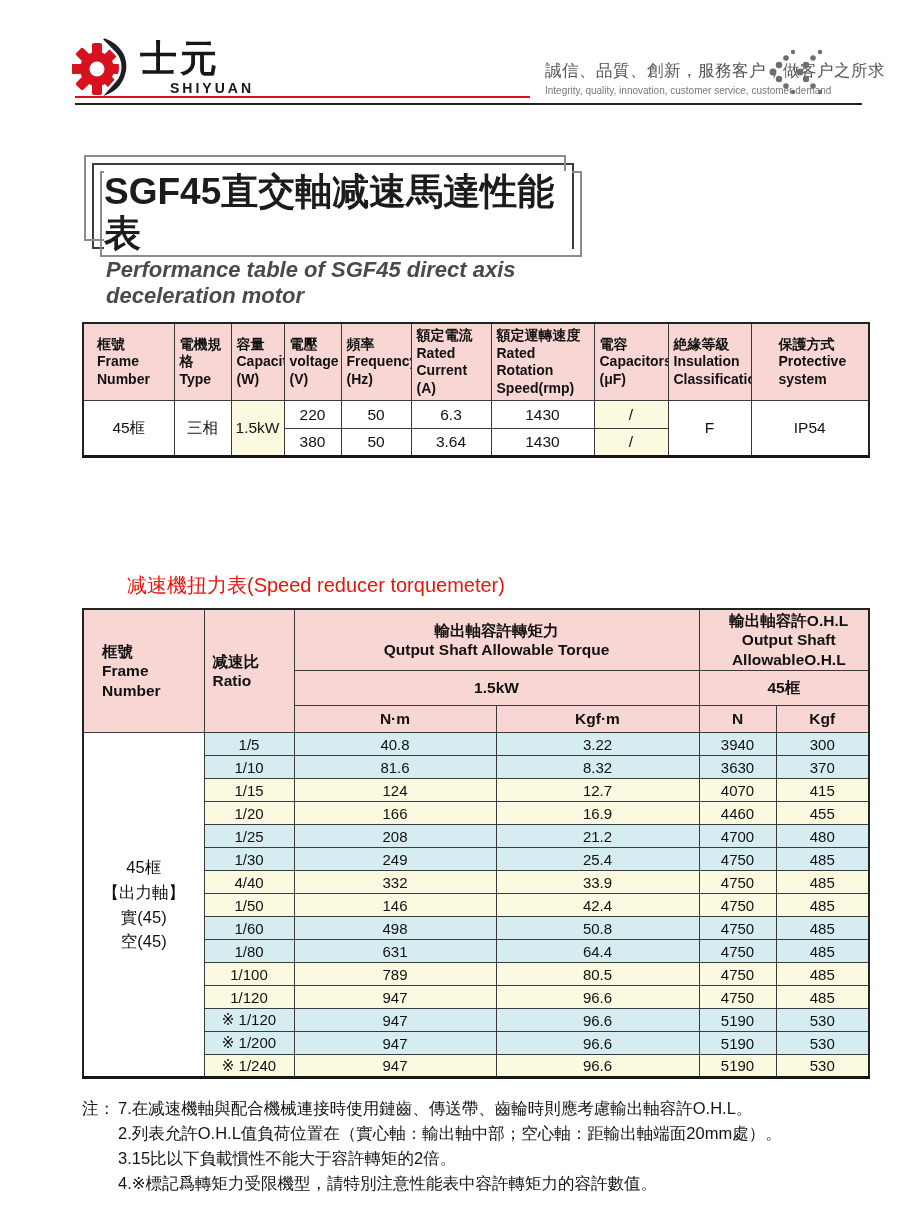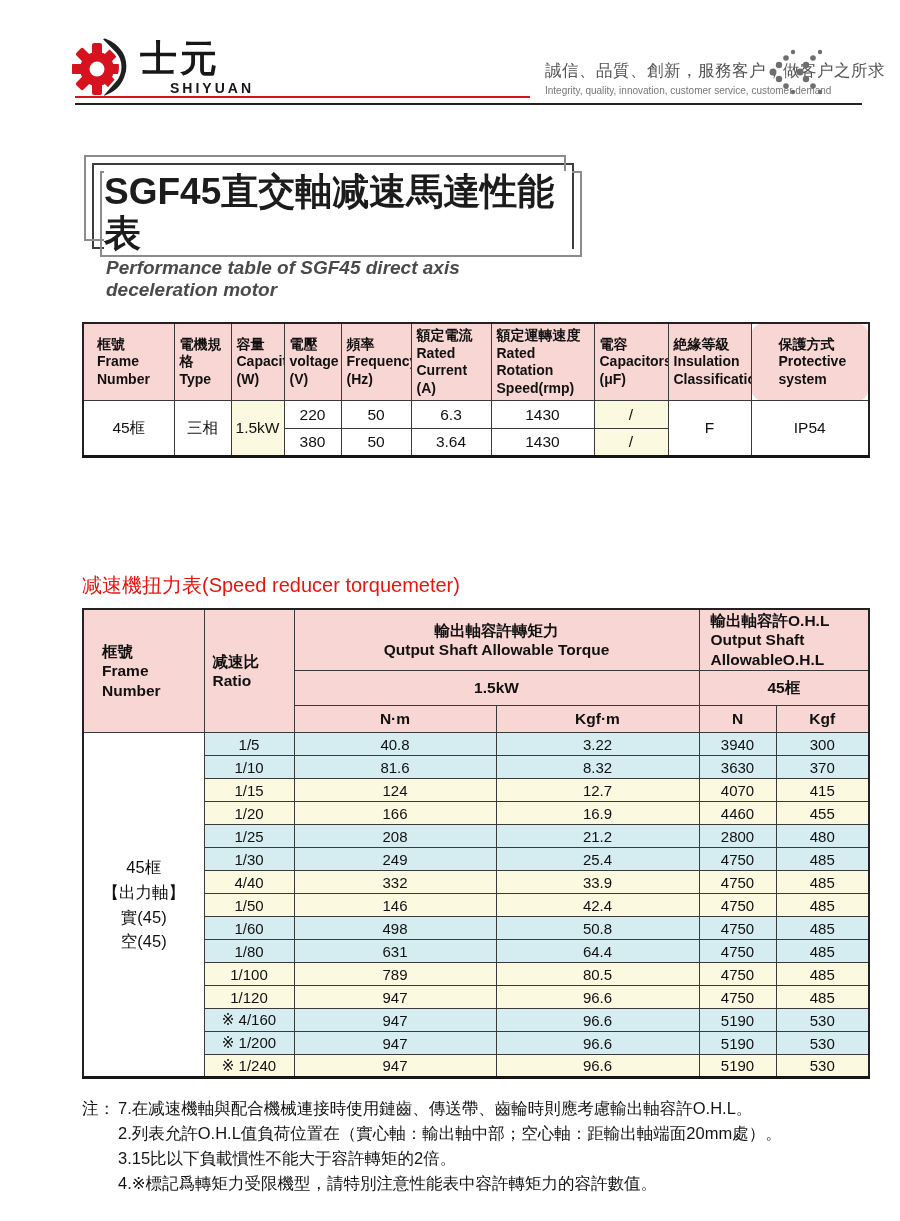--- a/index.html
+++ b/index.html
@@ -20,50 +20,50 @@
 
   
   .titlebox{position:absolute;left:92px;top:163px;width:478px;height:82px;
             border:2px solid #3d3d3d;background:#fff;}
   .titlebox .frame-a{position:absolute;left:-10px;top:-10px;width:100%;height:100%;
             border:2px solid #8c8c8c;pointer-events:none;}
   .titlebox .frame-b{position:absolute;left:6px;top:6px;width:100%;height:100%;
             border:2px solid #8c8c8c;pointer-events:none;}
   .title-main{position:relative;z-index:2;margin:6px 0 0 10px;font-size:37px;font-weight:bold;
             color:#1c1c1c;letter-spacing:0px;line-height:42px;background:#fff;}
-  .title-sub{position:relative;z-index:2;margin:2px 0 0 12px;font-size:19px;font-weight:bold;
+  .title-sub{position:relative;z-index:2;margin:2px 0 0 12px;font-size:22px;font-weight:bold;
             font-style:italic;color:#4a4a4a;background:#fff;display:inline-block;padding-right:6px;}
 
   
   .sec{position:absolute;left:82px;margin:0;font-weight:normal;color:#e8150d;}
   .sec1{top:286px;font-size:21px;}
-  .sec2{top:572px;font-size:20px;}
+  .sec2{top:572px;font-size:20px;margin-left:45px;}
 
   
   table{border-collapse:collapse;table-layout:fixed;position:absolute;left:82px;background:#fff;}
   th,td{border:1px solid #3a3a3a;overflow:hidden;}
   th{background:#f8d6d3;font-weight:bold;}
   .pre{white-space:pre-line;}
   .t1{top:322px;width:786px;border:2px solid #222;border-bottom:3px solid #161616;}
   .t1 thead tr{height:63px;}
   .t1 tbody tr{height:28px;}
   .t1 th{font-size:14px;text-align:left;vertical-align:middle;padding:3px 2px 3px 5px;line-height:1.25;}
   .t1 th:first-child{padding-left:13px;}
-  .t1 th:last-child{padding-left:27px;border-radius:13px;}
+  .t1 th:last-child{padding-left:27px;}
   .t1 td{text-align:center;font-size:15.5px;vertical-align:middle;}
   .t2{top:608px;width:786px;border:2px solid #222;border-bottom:3px solid #161616;}
   .t2 thead tr.r1{height:57px;}
   .t2 thead tr.r2{height:35px;}
   .t2 thead tr.r3{height:27px;}
   .t2 tbody tr{height:23px;}
   .t2 th{font-size:15.5px;vertical-align:middle;line-height:1.25;}
   .th-frame{text-align:left;padding-left:18px;}
   .th-ratio{text-align:left;padding-left:8px;}
   .th-torque{text-align:center;font-size:16.5px;}
-  .th-ohl{text-align:left;padding-left:11px;font-size:16px;line-height:1.2;}
+  .th-ohl{text-align:center;padding-left:11px;font-size:16px;line-height:1.2;}
   .th-mid{text-align:center;font-size:16px;}
   .th-unit{font-weight:bold;font-size:15px;}
   .t2 td{text-align:center;font-size:15px;vertical-align:middle;}
   td.framecell{background:#fff;font-size:16.5px;line-height:1.5;white-space:pre-line;}
   .cream{background:#fbf9e0;}
   .blue{background:#d5ecf1;}
 
   
   .notes{position:absolute;left:82px;top:1096px;width:800px;display:flex;
          font-size:16.5px;line-height:25px;color:#141414;}
@@ -267,21 +267,21 @@
           <td class="cream">1/20</td>
           <td class="cream">166</td>
           <td class="cream">16.9</td>
           <td class="cream">4460</td>
           <td class="cream">455</td>
         </tr>
         <tr>
           <td class="blue">1/25</td>
           <td class="blue">208</td>
           <td class="blue">21.2</td>
-          <td class="blue">2800</td>
+          <td class="blue">4700</td>
           <td class="blue">480</td>
         </tr>
         <tr>
           <td class="blue">1/30</td>
           <td class="blue">249</td>
           <td class="blue">25.4</td>
           <td class="blue">4750</td>
           <td class="blue">485</td>
         </tr>
         <tr>
@@ -320,21 +320,21 @@
           <td class="cream">485</td>
         </tr>
         <tr>
           <td class="cream">1/120</td>
           <td class="cream">947</td>
           <td class="cream">96.6</td>
           <td class="cream">4750</td>
           <td class="cream">485</td>
         </tr>
         <tr>
-          <td class="blue">※ 4/160</td>
+          <td class="blue">※ 1/120</td>
           <td class="blue">947</td>
           <td class="blue">96.6</td>
           <td class="blue">5190</td>
           <td class="blue">530</td>
         </tr>
         <tr>
           <td class="blue">※ 1/200</td>
           <td class="blue">947</td>
           <td class="blue">96.6</td>
           <td class="blue">5190</td>

